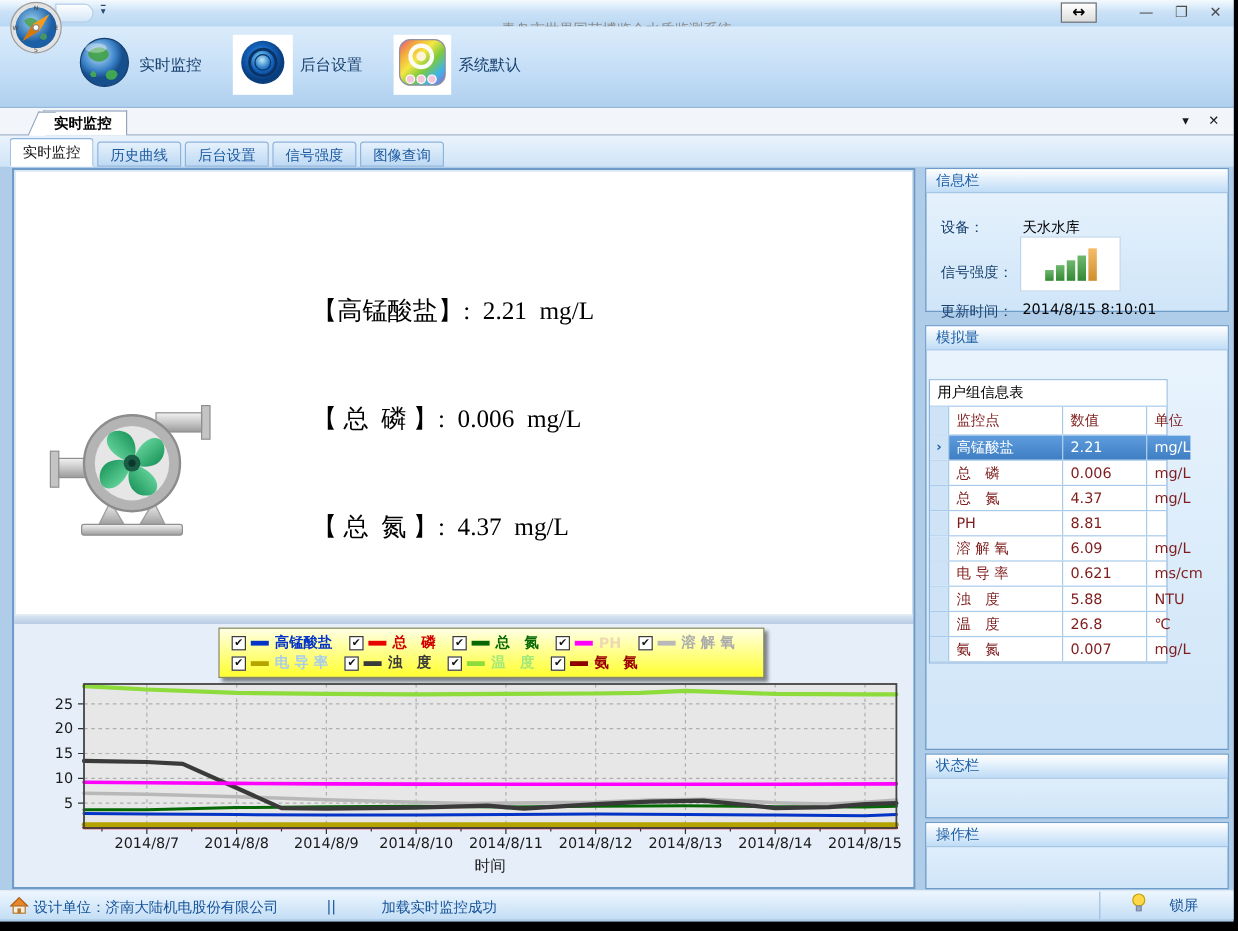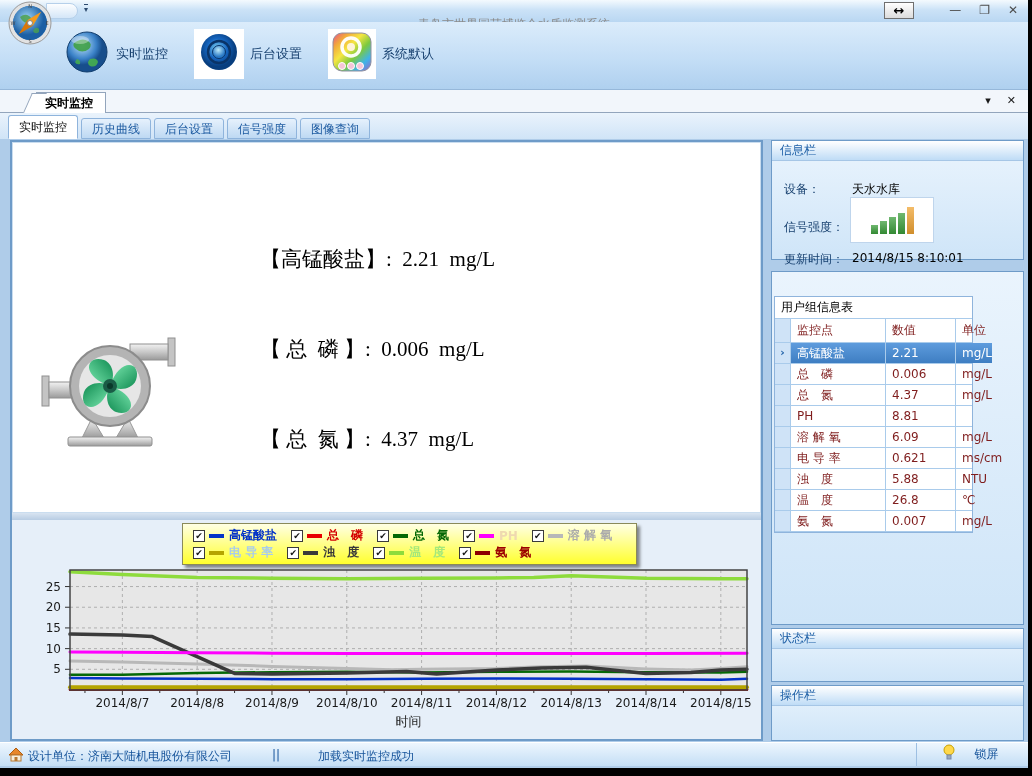--- a/index.html
+++ b/index.html
@@ -440,20 +440,21 @@
               <span class="sig-bar" style="height: 17px; background: linear-gradient(rgba(255, 255, 255, 0.267), rgba(0, 0, 0, 0.133)), rgb(59, 158, 59);"></span>
               <span class="sig-bar" style="height: 21px; background: linear-gradient(rgba(255, 255, 255, 0.267), rgba(0, 0, 0, 0.133)), rgb(59, 158, 59);"></span>
               <span class="sig-bar" style="height: 27px; background: linear-gradient(rgba(255, 255, 255, 0.267), rgba(0, 0, 0, 0.133)), rgb(240, 164, 51);"></span>
             </span>
           <span class="info-label" style="top:90px;">更新时间：</span>
           <span class="info-value" style="top:90px;">2014/8/15 8:10:01</span>
         </div>
       </div>
 
       <div class="side-panel analog-panel">
+        <div class="side-header">模拟量</div>
         <div class="panel-content" style="height:332px;">
           <div class="analog-table">
             <div class="t-title">用户组信息表</div>
             <div class="t-hrow">
               <div class="t-sel"></div>
               <div class="t-cell">监控点</div>
               <div class="t-cell">数值</div>
               <div class="t-cell">单位</div>
             </div>
             <div>

